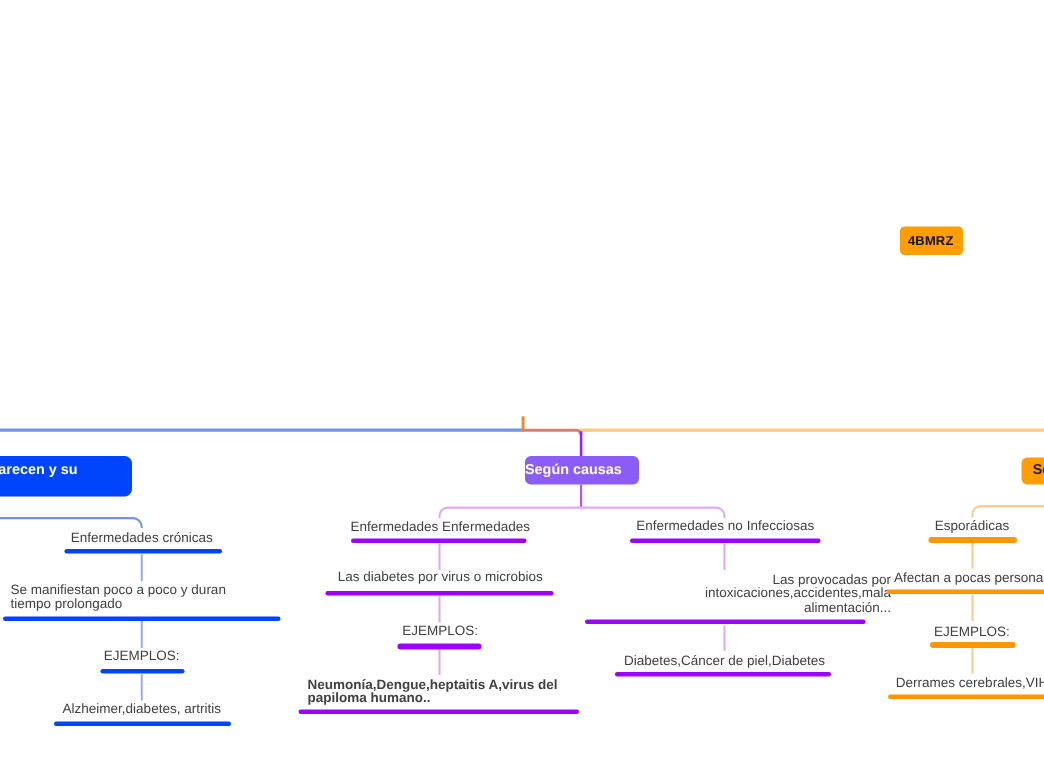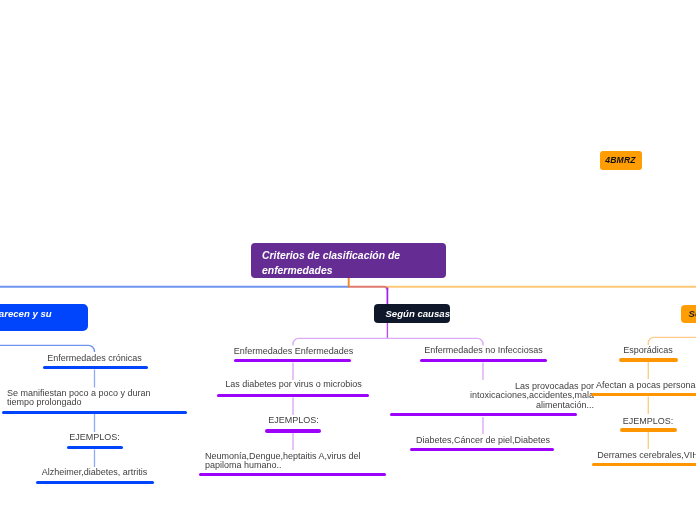--- a/index.html
+++ b/index.html
@@ -1,21 +1,21 @@
 <!DOCTYPE html>
 <html><head>
 <meta charset="utf-8">
 <style>
   html,body{margin:0;padding:0;background:#ffffff;}
   body{width:696px;height:520px;font-family:"Liberation Sans",sans-serif;overflow:hidden;position:relative;
        -webkit-font-smoothing:antialiased;}
   #stage{position:absolute;left:0;top:0;width:696px;height:520px;overflow:hidden;background:#fff;}
   svg#links{position:absolute;left:0;top:0;width:696px;height:520px;}
   .pill{position:absolute;box-sizing:border-box;display:flex;align-items:center;
-        font-weight:bold;white-space:nowrap;overflow:hidden;font-style:italic;}
+        font-weight:bold;white-space:nowrap;overflow:hidden;}
   .topic{position:absolute;box-sizing:border-box;}
   .topic .txt{position:absolute;left:0;top:0;width:100%;color:#414042;font-size:9px;line-height:9.3px;
               text-align:center;white-space:pre-line;}
   .topic .bar{position:absolute;height:3.3px;border-radius:2px;}
 </style>
 </head>
 <body>
 
 <div id="stage">
   <svg id="links" width="696" height="520">
@@ -42,37 +42,33 @@
       <path d="M483 362.5 V380" stroke="#dcabf8" stroke-width="1.4"></path>
       <path d="M483 417 V434" stroke="#dcabf8" stroke-width="1.4"></path>
 
       <path d="M706 337.4 H653.9 a5.6 5.6 0 0 0 -5.6 5.6 V345" stroke="#fdcb8a" stroke-width="1.4"></path>
       <path d="M648.3 361.5 V379" stroke="#fdcb8a" stroke-width="1.4"></path>
       <path d="M648.3 396.5 V414" stroke="#fdcb8a" stroke-width="1.4"></path>
       <path d="M648.3 431.5 V449" stroke="#fdcb8a" stroke-width="1.4"></path>
     </g>
   </svg>
 
-  <div class="pill" style="left:251px;top:243px;width:195px;height:35px;background:#652d93;border-radius:4px;
-              color:#fff;font-size:10.4px;padding:6px 11px 0;white-space:normal;line-height:14.6px;align-items:flex-start;">
-    <span>Criterios de clasificación de enfermedades</span>
-  </div>
 
   <div class="pill" style="left:599.5px;top:150.5px;width:42px;height:19px;background:#ff9d03;border-radius:3px;
               color:#111;font-size:8.6px;justify-content:center;letter-spacing:.15px;">
     <span>4BMRZ</span>
   </div>
 
   <div class="pill" style="left:-56px;top:304px;width:144px;height:27px;background:#0044fb;border-radius:5px;
               color:#fff;font-size:9.6px;padding:0 0 9px 0;justify-content:flex-start;">
     <span style="margin-left:49px;">parecen y su</span>
   </div>
 
-  <div class="pill" style="left:350px;top:304px;width:76px;height:19px;background:#0f172a;border-radius:4px;
-              color:#fff;font-size:9.6px;justify-content:flex-end;margin-left:24px;">
+  <div class="pill" style="left:350px;top:304px;width:76px;height:19px;background:#8b5cf6;border-radius:4px;
+              color:#fff;font-size:9.6px;justify-content:flex-start;">
     <span>Según causas</span>
   </div>
 
   <div class="pill" style="left:680.5px;top:304.5px;width:80px;height:18px;background:#ff9d03;border-radius:4px;
               color:#231f20;font-size:9.6px;padding:0 8px;">
     <span>Se</span>
   </div>
 
   <div class="topic" style="left:-5px;top:354px;width:199px;">
     <div class="txt">Enfermedades crónicas</div>
@@ -98,21 +94,21 @@
   </div>
   <div class="topic" style="left:194px;top:380px;width:199px;">
     <div class="txt">Las diabetes por virus o microbios</div>
     <div class="bar" style="background:#9d02fb;left:23px;top:13.8px;width:152px;"></div>
   </div>
   <div class="topic" style="left:194px;top:415.5px;width:199px;">
     <div class="txt">EJEMPLOS:</div>
     <div class="bar" style="background:#9d02fb;left:71px;top:13.8px;width:56px;"></div>
   </div>
   <div class="topic" style="left:194px;top:452px;width:199px;">
-    <div class="txt" style="text-align:left;padding-left:11px;">Neumonía,Dengue,heptaitis A,virus del
+    <div class="txt" style="text-align:left;padding-left:11px;font-weight:bold;">Neumonía,Dengue,heptaitis A,virus del
 papiloma humano..</div>
     <div class="bar" style="background:#9d02fb;left:5px;top:21px;width:187px;"></div>
   </div>
 
   <div class="topic" style="left:384px;top:346px;width:199px;">
     <div class="txt">Enfermedades no Infecciosas</div>
     <div class="bar" style="background:#9d02fb;left:35.5px;top:12.7px;width:127px;"></div>
   </div>
   <div class="topic" style="left:381px;top:382px;width:199px;">
     <div class="txt" style="text-align:right;padding-left:14px;">Las provocadas por

